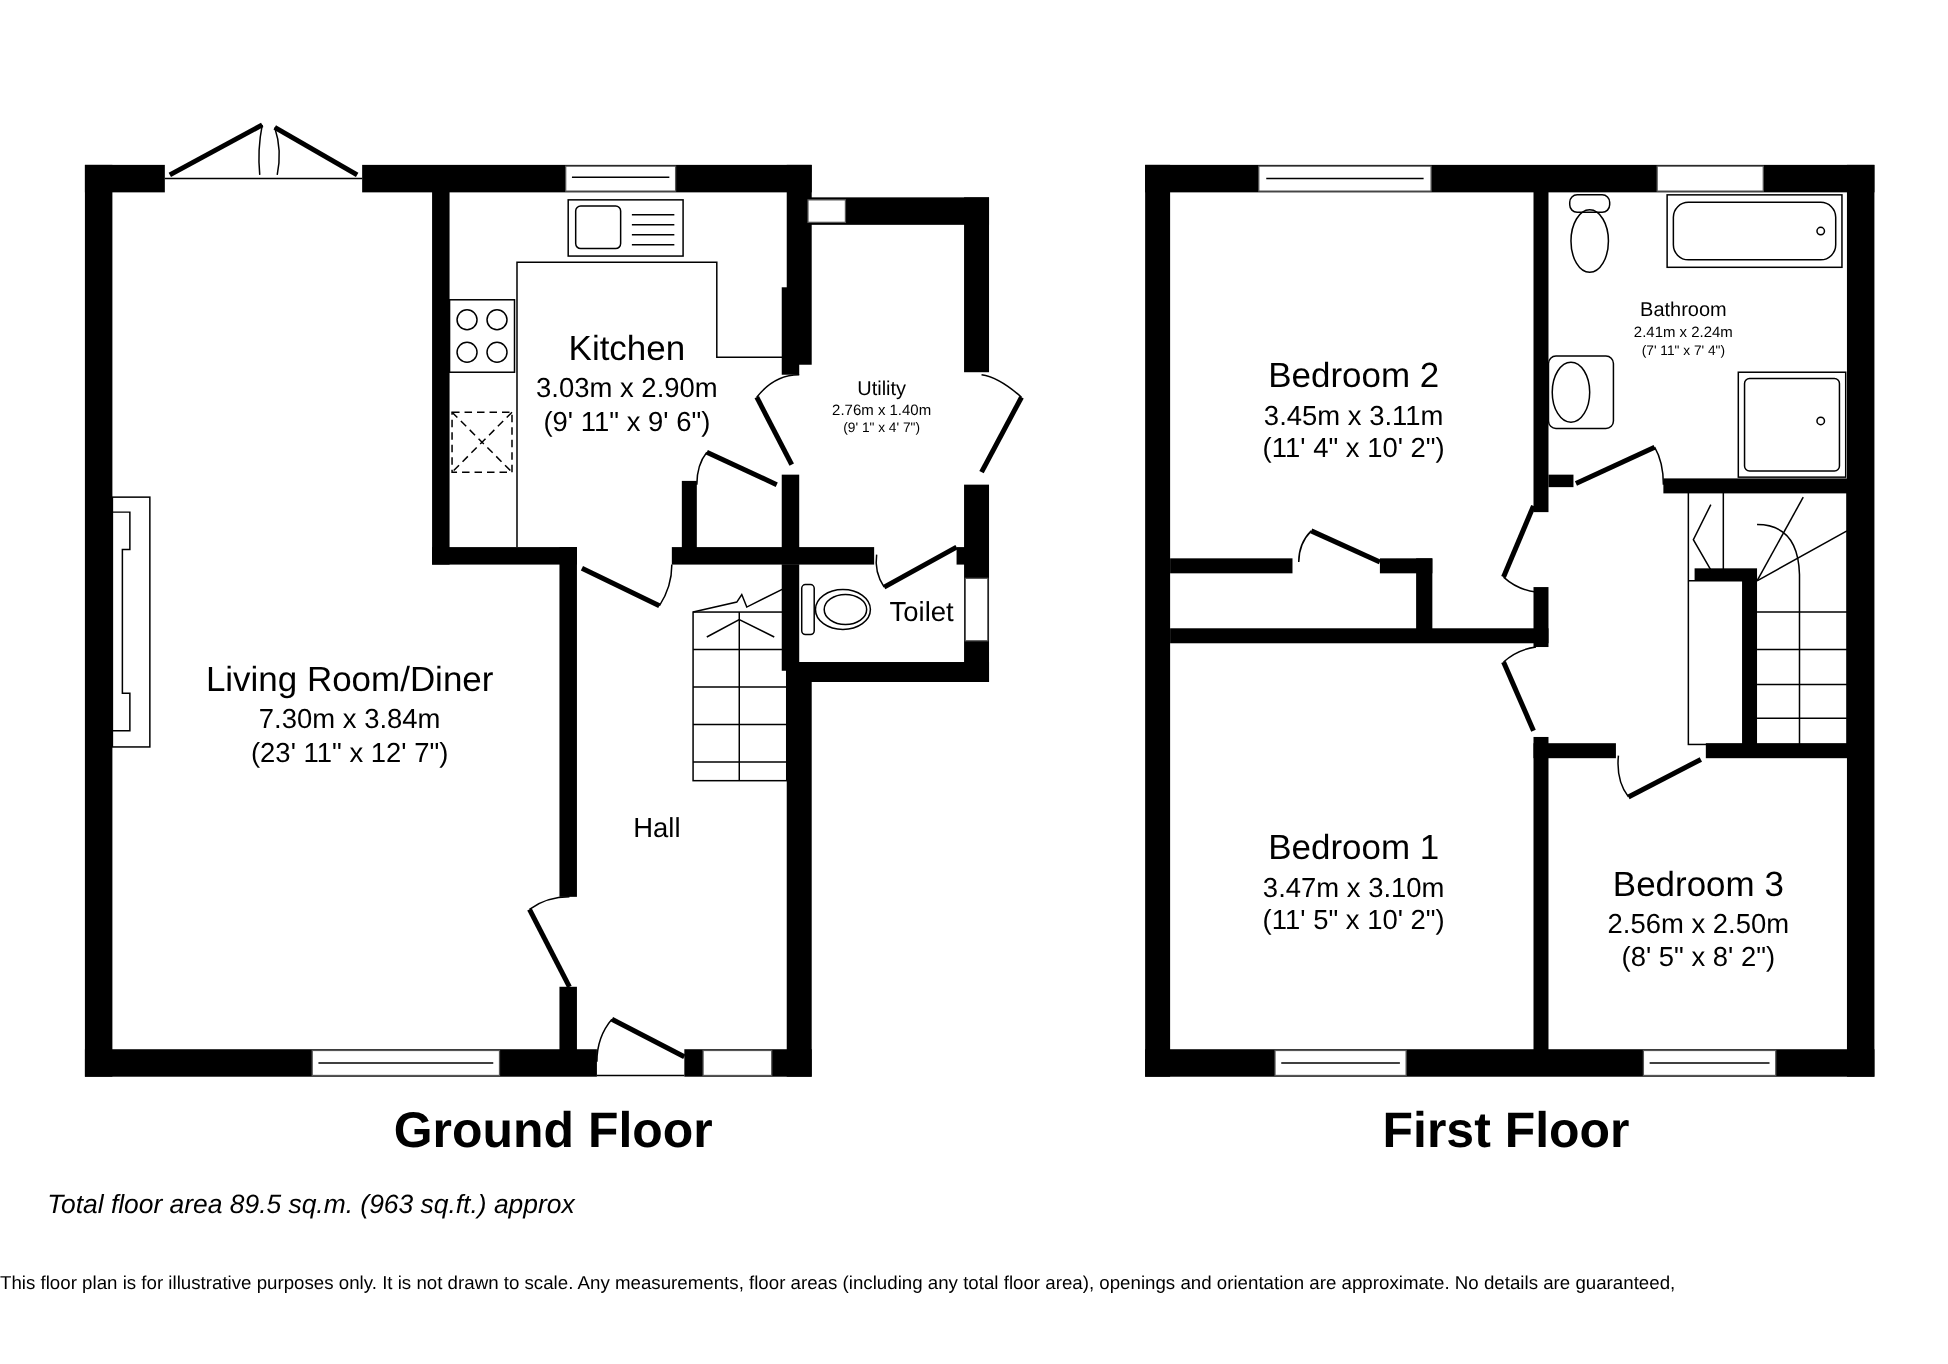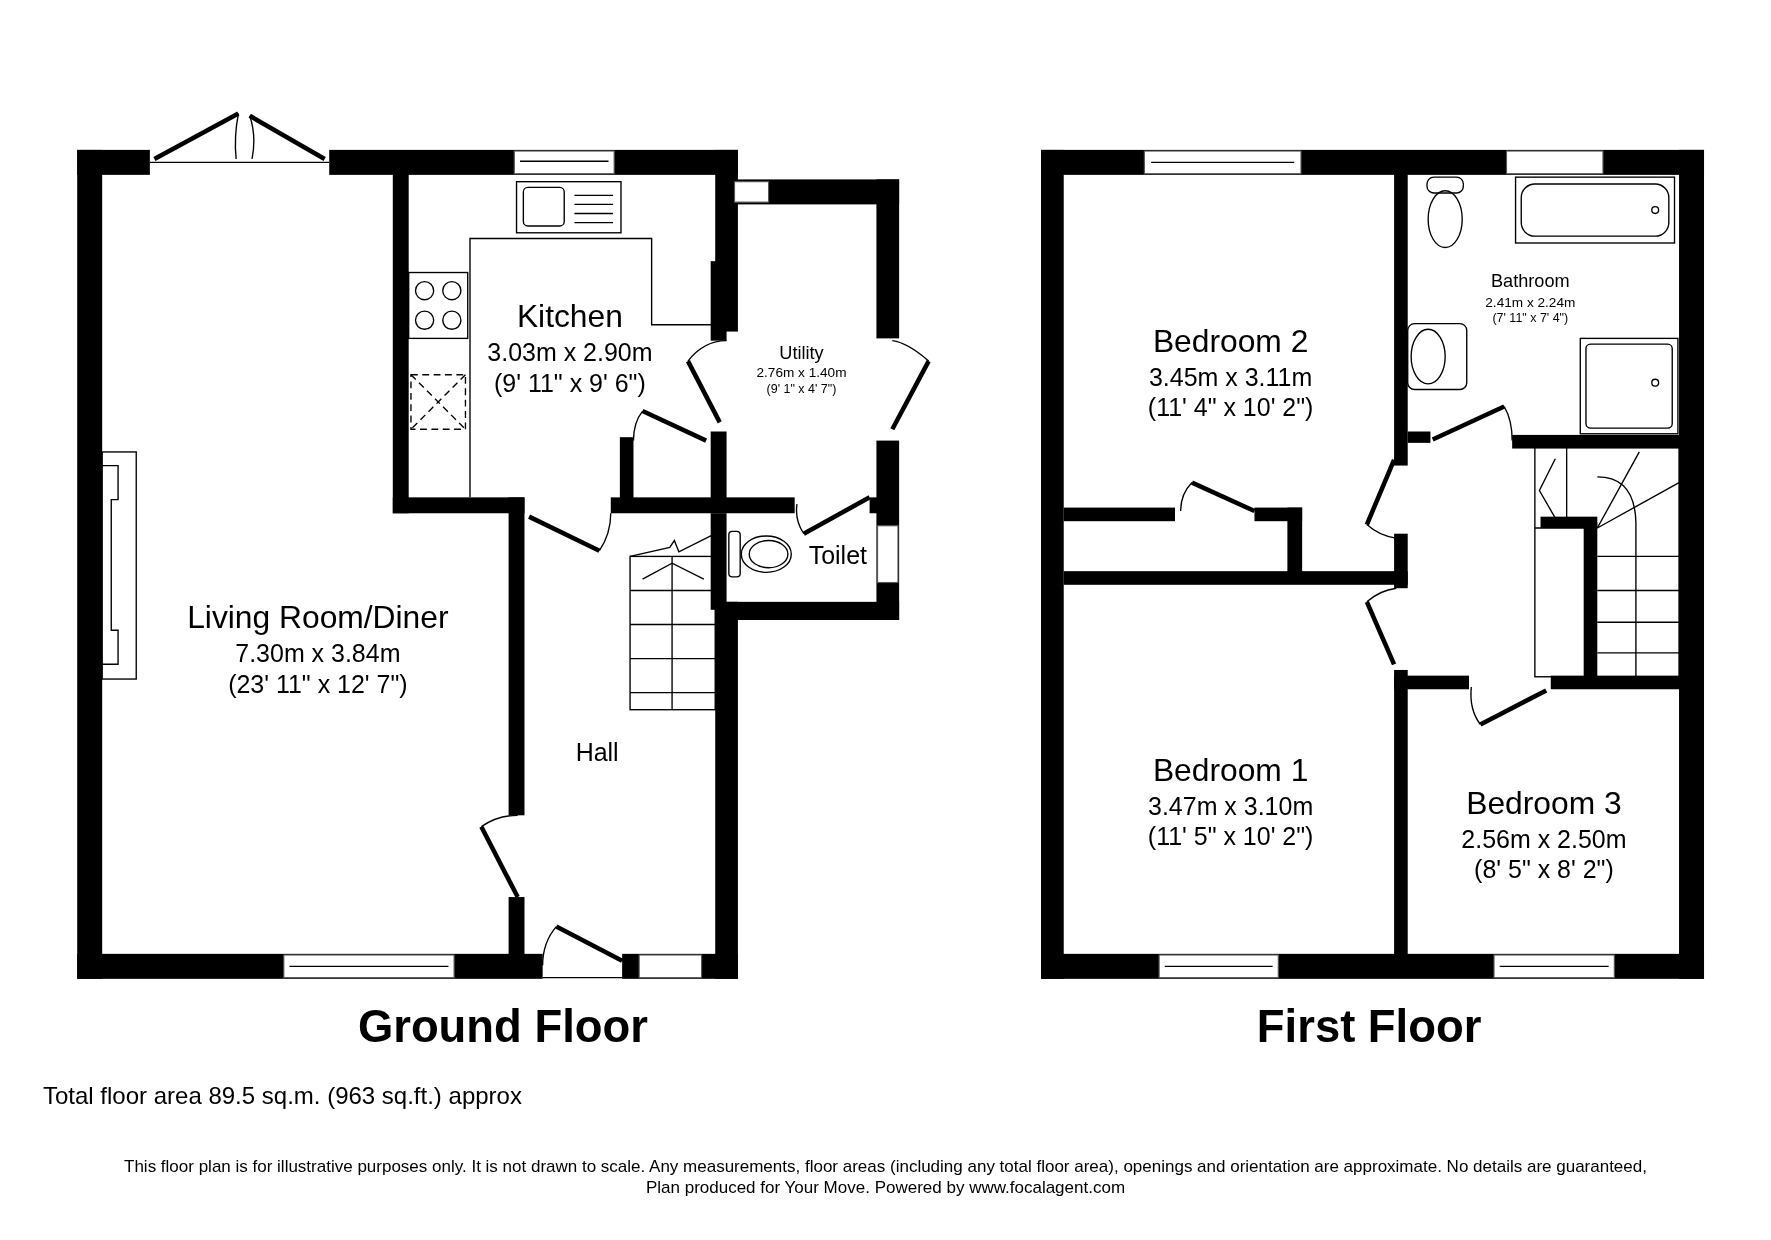--- a/index.html
+++ b/index.html
@@ -5,22 +5,22 @@
   html, body { margin: 0; padding: 0; background: #ffffff; }
   body { width: 1771px; height: 1240px; overflow: hidden; position: relative; font-family: "Liberation Sans", sans-serif; color: #000; }
   #plan { position: absolute; left: 0; top: 0; width: 1771px; height: 1240px; }
   .wall { fill: #000; }
   .thin { fill: none; stroke: #000; stroke-width: 1.2; }
   .door { fill: none; stroke: #000; stroke-width: 4; }
   .arc { fill: none; stroke: #000; stroke-width: 1.2; }
   .win { fill: #fff; stroke: #555; stroke-width: 1; }
   .room-name { font-family: "Liberation Sans", sans-serif; fill: #000; text-anchor: middle; }
   .floor-title { font-family: "Liberation Sans", sans-serif; font-weight: bold; fill: #000; text-anchor: middle; }
-  .total { position: absolute; left: 43px; top: 1082px; font-size: 24px; }
-  .disclaimer { position: absolute; left: 0; width: 1771px; top: 1156px; text-align: center; font-size: 17px; line-height: 21px; }
+  .total { position: absolute; left: 43px; top: 1082px; font-size: 24px; font-style: italic; }
+  .disclaimer { position: absolute; left: 0; width: 1771px; top: 1156px; font-size: 17px; line-height: 21px; }
 </style>
 </head>
 <body>
 
 <svg id="plan" viewBox="0 0 1560 1092" preserveAspectRatio="none" xmlns="http://www.w3.org/2000/svg">
 
   <g>
 
     <rect class="wall" x="68" y="132" width="22" height="730"></rect>
     <rect class="wall" x="68" y="132" width="64" height="22"></rect>
@@ -202,14 +202,13 @@
     <text class="room-name" x="1360" y="717" font-size="28">Bedroom 3</text>
     <text class="room-name" x="1360" y="747" font-size="22">2.56m x 2.50m</text>
     <text class="room-name" x="1360" y="773" font-size="22">(8' 5" x 8' 2")</text>
     <text class="floor-title" x="1206" y="918" font-size="40">First Floor</text>
   </g>
 </svg>
 
 <div class="total">Total floor area 89.5 sq.m. (963 sq.ft.) approx</div>
 <div class="disclaimer">
   <div>This floor plan is for illustrative purposes only. It is not drawn to scale. Any measurements, floor areas (including any total floor area), openings and orientation are approximate. No details are guaranteed,</div>
-  <div>Plan produced for Your Move. Powered by www.focalagent.com</div>
 </div>
 
 </body></html>

